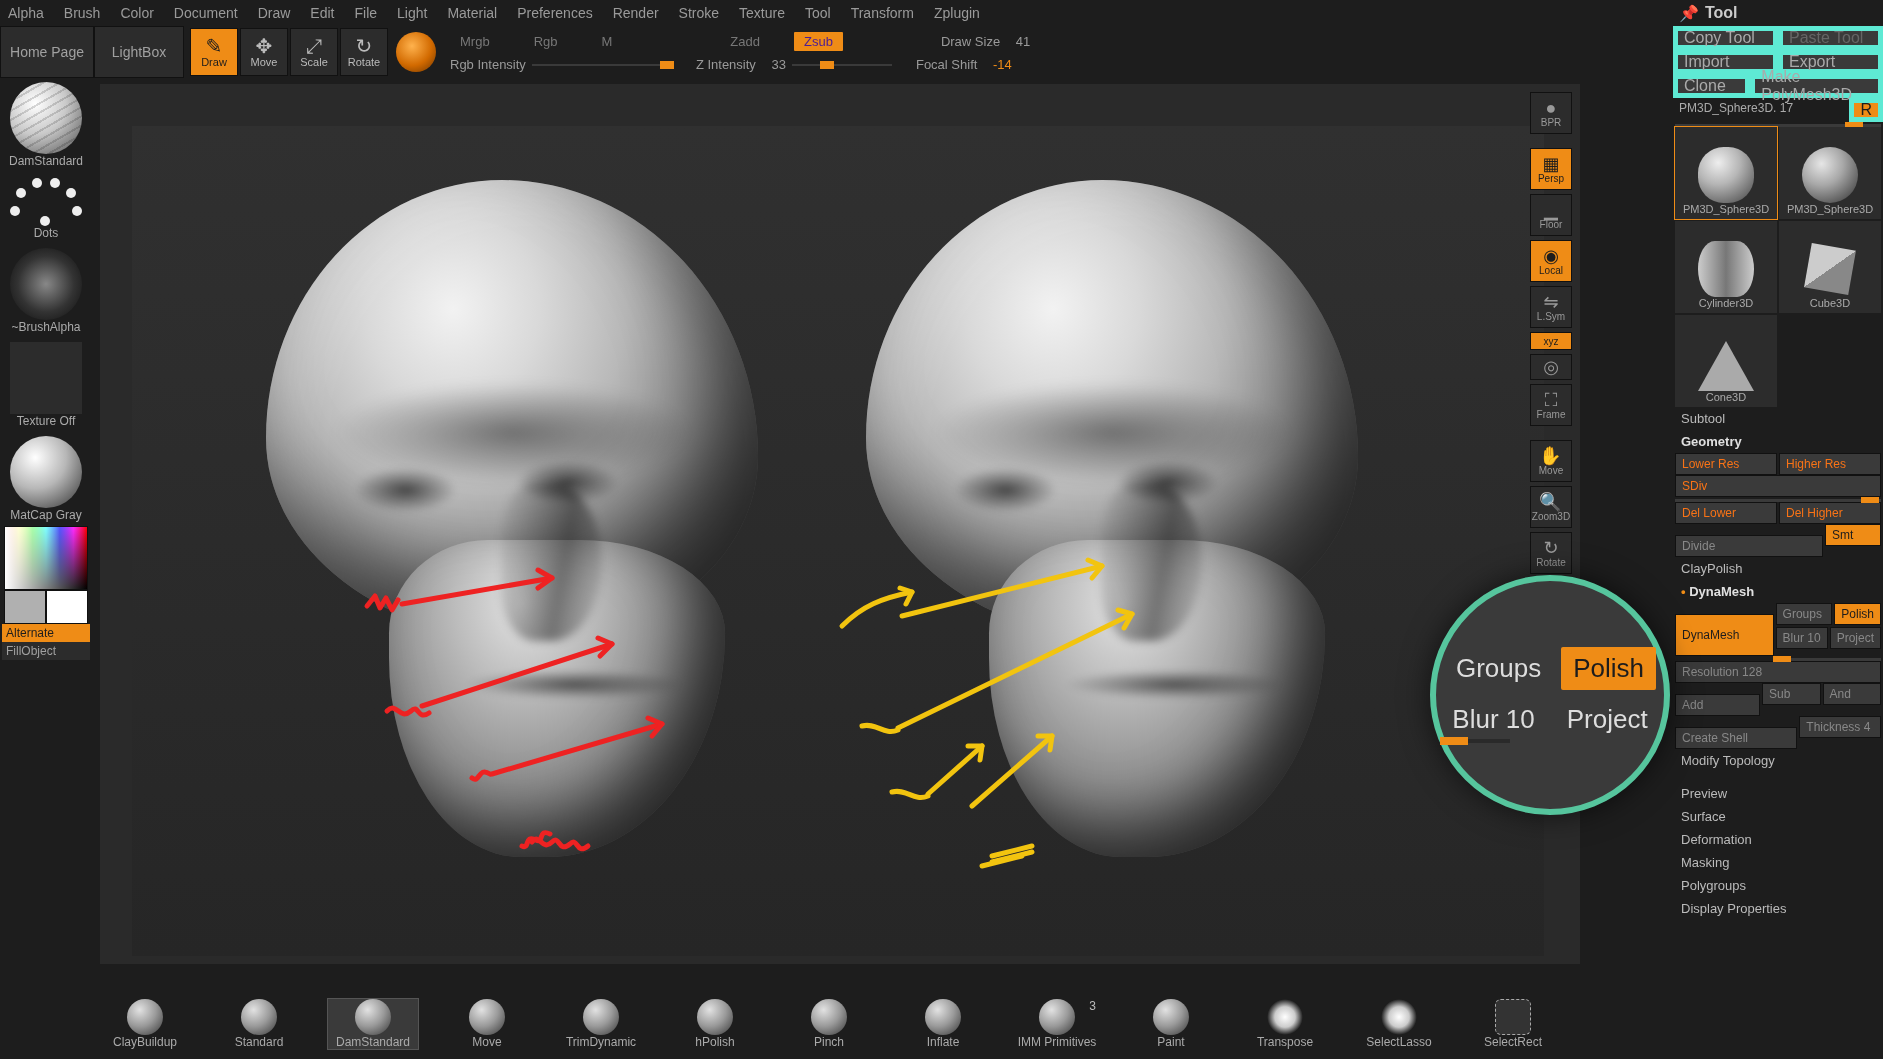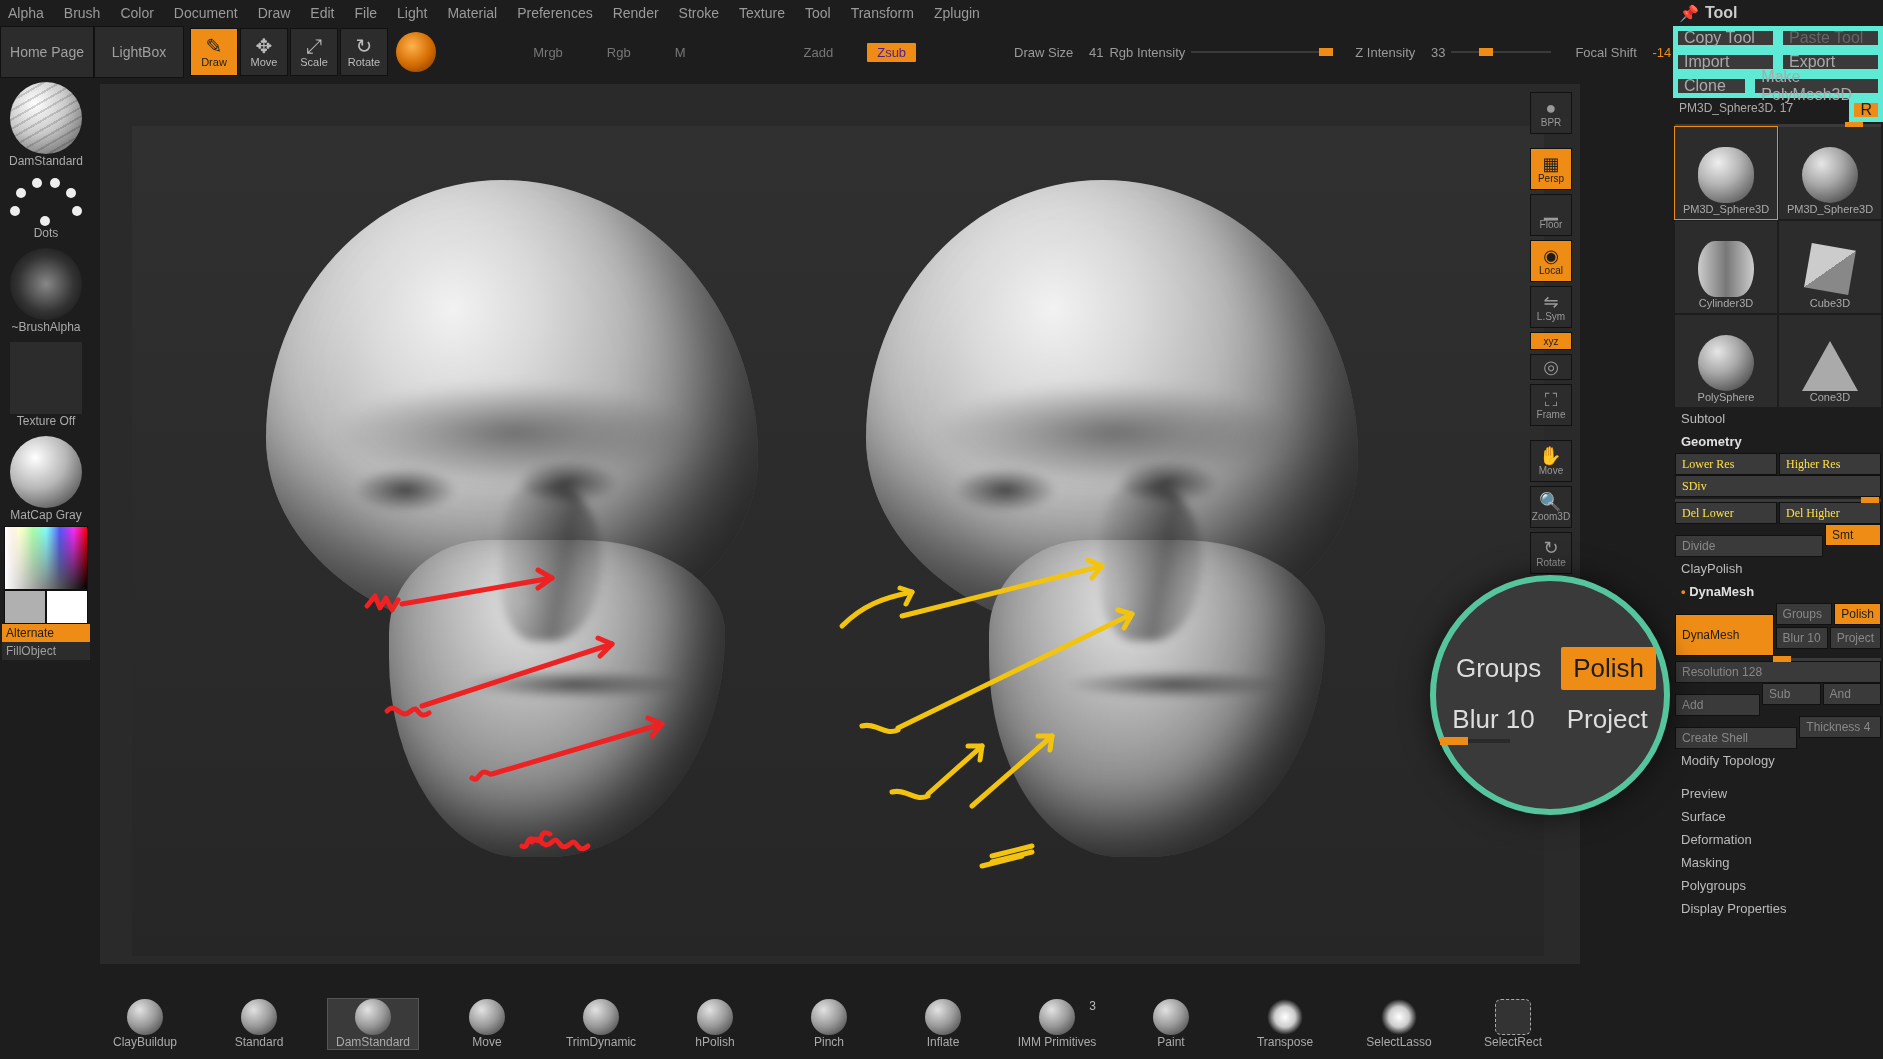--- a/index.html
+++ b/index.html
@@ -13,21 +13,21 @@
 .home-btn { width: 94px; }
 .lightbox-btn { width: 90px; }
 
 .tool-icons { display: flex; gap: 2px; margin-left: 6px; align-items: center; }
 .ticon { width: 48px; height: 48px; display: flex; flex-direction: column; align-items: center; justify-content: center; font-size: 11px; color: #bbb; border: 1px solid #111; background: #2c2c2c; }
 .ticon.active { background: #ef8c16; color: #1d1d1d; }
 .ticon .glyph { font-size: 20px; line-height: 1; }
 
 .mat-swatch { width: 40px; height: 40px; margin-left: 8px; border-radius: 50%; background: radial-gradient(circle at 40% 35%, #ffb24d, #d26a00 55%, #6a3300 100%); align-self: center; }
 
-.top-sliders { display: flex; flex-direction: row; justify-content: center; padding-left: 14px; font-size: 13px; gap: 6px; flex-grow: 1; }
+.top-sliders { display: flex; flex-direction: column; justify-content: center; padding-left: 14px; font-size: 13px; gap: 6px; flex-grow: 1; }
 .top-sliders .row { display: flex; align-items: center; gap: 24px; }
 .tsbtn { padding: 2px 10px; color: #777; }
 .tsbtn.active { background: #ef8c16; color: #4c1d95; border-radius: 1px; }
 .slider-inline { display: inline-flex; align-items: center; gap: 6px; }
 .slider-bar { height: 2px; width: 140px; background: #3a3a3a; position: relative; }
 .slider-bar .knob { position: absolute; top: -3px; width: 14px; height: 8px; background: #ef8c16; }
 .tlabel { color: #9a9a9a; }
 
 .stats-col { display: flex; flex-direction: column; justify-content: center; font-size: 13px; color: #9a9a9a; padding-right: 20px; gap: 4px; }
 
@@ -89,21 +89,21 @@
 .cone-sh { width: 0; height: 0; border-left: 28px solid transparent; border-right: 28px solid transparent; border-bottom: 50px solid #aaa; }
 .head-sh { border-radius: 46%; background: radial-gradient(circle at 36% 28%, #eee, #b6b6b6 40%, #6b6b6b 78%, #2a2a2a 100%); }
 
 .sec-head { padding: 4px 8px; color: #bbb; font-size: 13px; }
 .sec-head.bold { color: #e0e0e0; font-weight: bold; }
 .sec-head.marked::before { content: "• "; color: #ef8c16; }
 .subrow { display: flex; gap: 2px; padding: 0 2px; }
 .sbtn { flex: 1; background: #3a3a3a; color: #888; height: 22px; display: flex; align-items: center; padding: 0 6px; border: 1px solid #111; font-size: 12px; white-space: nowrap; }
 .sbtn.on { background: #ef8c16; color: #1d1d1d; }
 .sbtn.wide { flex: 1.6; margin-top: 11px; }
-.sbtn.dim { color: #fde047; font-family: Liberation Serif, serif; }
+.sbtn.dim { color: #f97316; }
 .micro-slider { height: 3px; background: #3a3a3a; margin: 2px 2px 0; position: relative; }
 .micro-slider .k { position: absolute; width: 18px; height: 6px; top: -2px; background: #ef8c16; }
 
 
 .zoom-callout { position: absolute; left: 1430px; top: 575px; width: 240px; height: 240px; border-radius: 50%; border: 6px solid #56c59d; background: #3a3a3a; display: flex; flex-direction: column; align-items: center; justify-content: center; gap: 8px; box-shadow: 0 0 30px rgba(0,0,0,.6); }
 .zoom-callout .line { display: flex; gap: 8px; }
 .zoom-callout .bt { font-size: 26px; padding: 6px 12px; color: #ddd; border-radius: 2px; }
 .zoom-callout .bt.on { background: #ef8c16; color: #1d1d1d; }
 .zoom-callout .zslider { width: 70px; height: 4px; background: #2a2a2a; position: relative; margin-top: 4px; }
 .zoom-callout .zslider .k { position: absolute; left: 0; width: 28px; height: 8px; top: -2px; background: #ef8c16; }
@@ -384,24 +384,20 @@
       </div>
     <div class="tg-cell">
         <div class="tg-shape cyl-sh"></div>
         <span>Cylinder3D</span>
       </div>
     <div class="tg-cell">
         <div class="tg-shape cube-sh"></div>
         <span>Cube3D</span>
       </div>
     <div class="tg-cell">
-        <div class="tg-shape sphere-sh"></div>
-        <span>PolySphere</span>
-      </div>
-    <div class="tg-cell">
         <div class="cone-sh"></div>
         <span>Cone3D</span>
       </div>
   </div>
 
   <div class="sec-head">Subtool</div>
   <div class="sec-head bold">Geometry</div>
   <div class="subrow">
       <div class="sbtn dim">Lower Res</div>
       <div class="sbtn dim">Higher Res</div>

